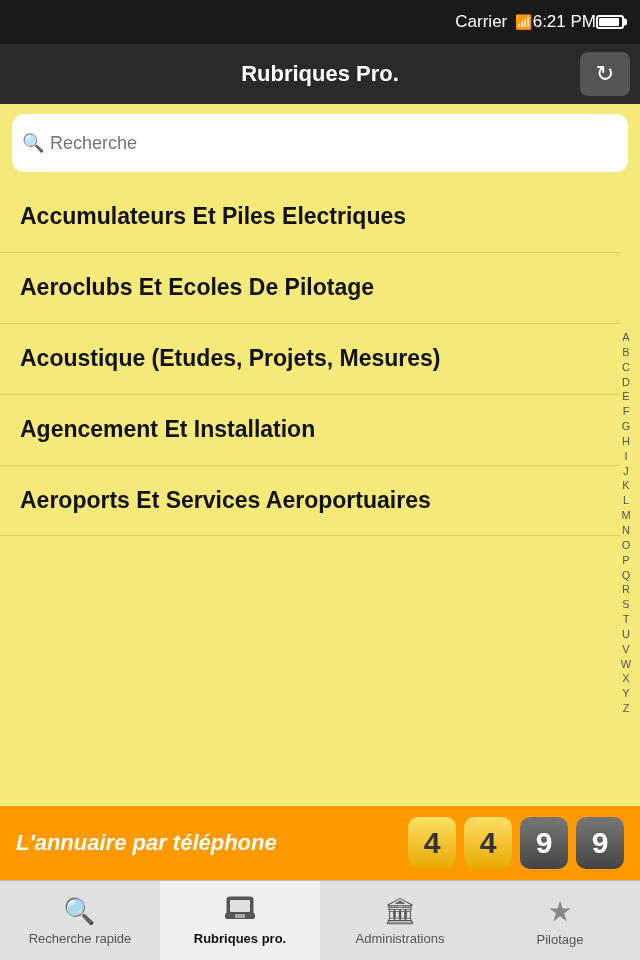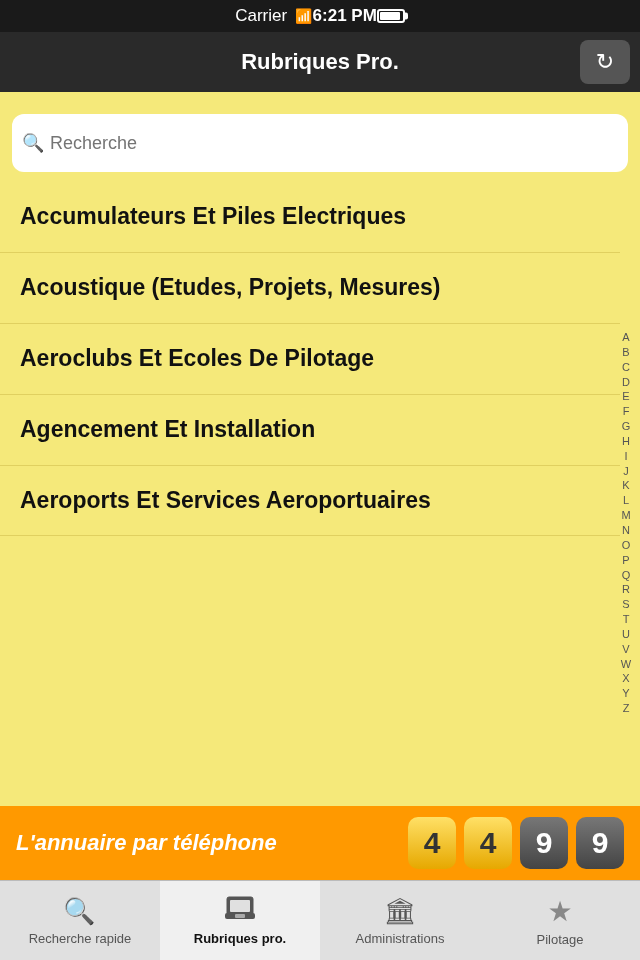--- a/index.html
+++ b/index.html
@@ -9,31 +9,31 @@
       height: 960px;
       font-family: -apple-system, 'Helvetica Neue', Arial, sans-serif;
       background: #f5e97a;
       overflow: hidden;
       position: relative;
     }
 
     
     #status-bar {
       background: #1a1a1a;
-      height: 32px;
-      display: flex;
-      align-items: center;
-      justify-content: center;
+      height: 44px;
+      display: flex;
+      align-items: center;
+      justify-content: flex-end;
       padding: 0 16px;
       color: white;
       font-size: 17px;
       font-weight: 500;
     }
     .status-left { display: flex; align-items: center; gap: 8px; }
-    .status-center { font-weight: 700; }
+    .status-center { font-weight: 400; }
     .status-right { display: flex; align-items: center; gap: 6px; }
     .wifi-icon { font-size: 14px; }
     .battery-icon {
       width: 28px; height: 14px;
       border: 2px solid white;
       border-radius: 3px;
       position: relative;
       display: inline-flex;
       align-items: center;
       padding: 1px;
@@ -299,22 +299,22 @@
         <span class="alpha-letter">U</span>
         <span class="alpha-letter">V</span>
         <span class="alpha-letter">W</span>
         <span class="alpha-letter">X</span>
         <span class="alpha-letter">Y</span>
         <span class="alpha-letter">Z</span>
       </div>
 
     <div id="main-list">
     <div class="list-item"><span class="list-item-label">Accumulateurs Et Piles Electriques</span></div>
+        <div class="list-item"><span class="list-item-label">Aeroclubs Et Ecoles De Pilotage</span></div>
         <div class="list-item"><span class="list-item-label">Acoustique (Etudes, Projets, Mesures)</span></div>
-        <div class="list-item"><span class="list-item-label">Aeroclubs Et Ecoles De Pilotage</span></div>
         <div class="list-item"><span class="list-item-label">Agencement Et Installation</span></div>
         <div class="list-item"><span class="list-item-label">Aeroports Et Services Aeroportuaires</span></div>
       </div>
   </div>
 
   <div id="banner">
     <span id="banner-text">L'annuaire par téléphone</span>
     <div class="banner-digit digit-yellow">4</div>
     <div class="banner-digit digit-yellow">4</div>
     <div class="banner-digit digit-dark">9</div>

